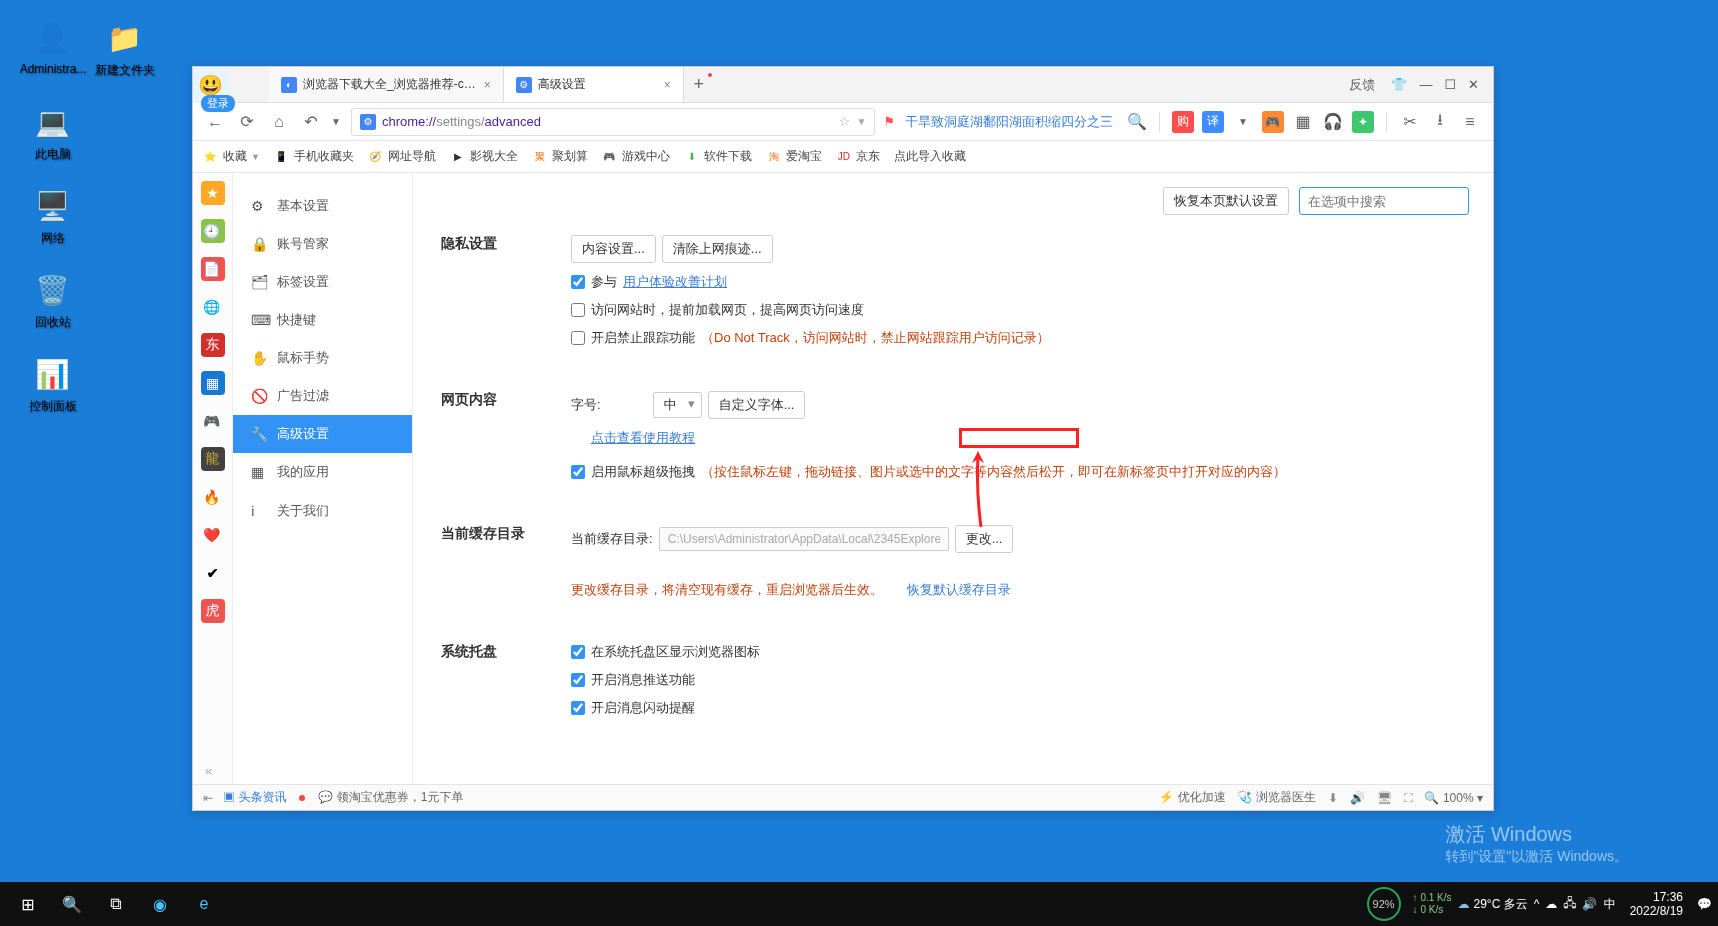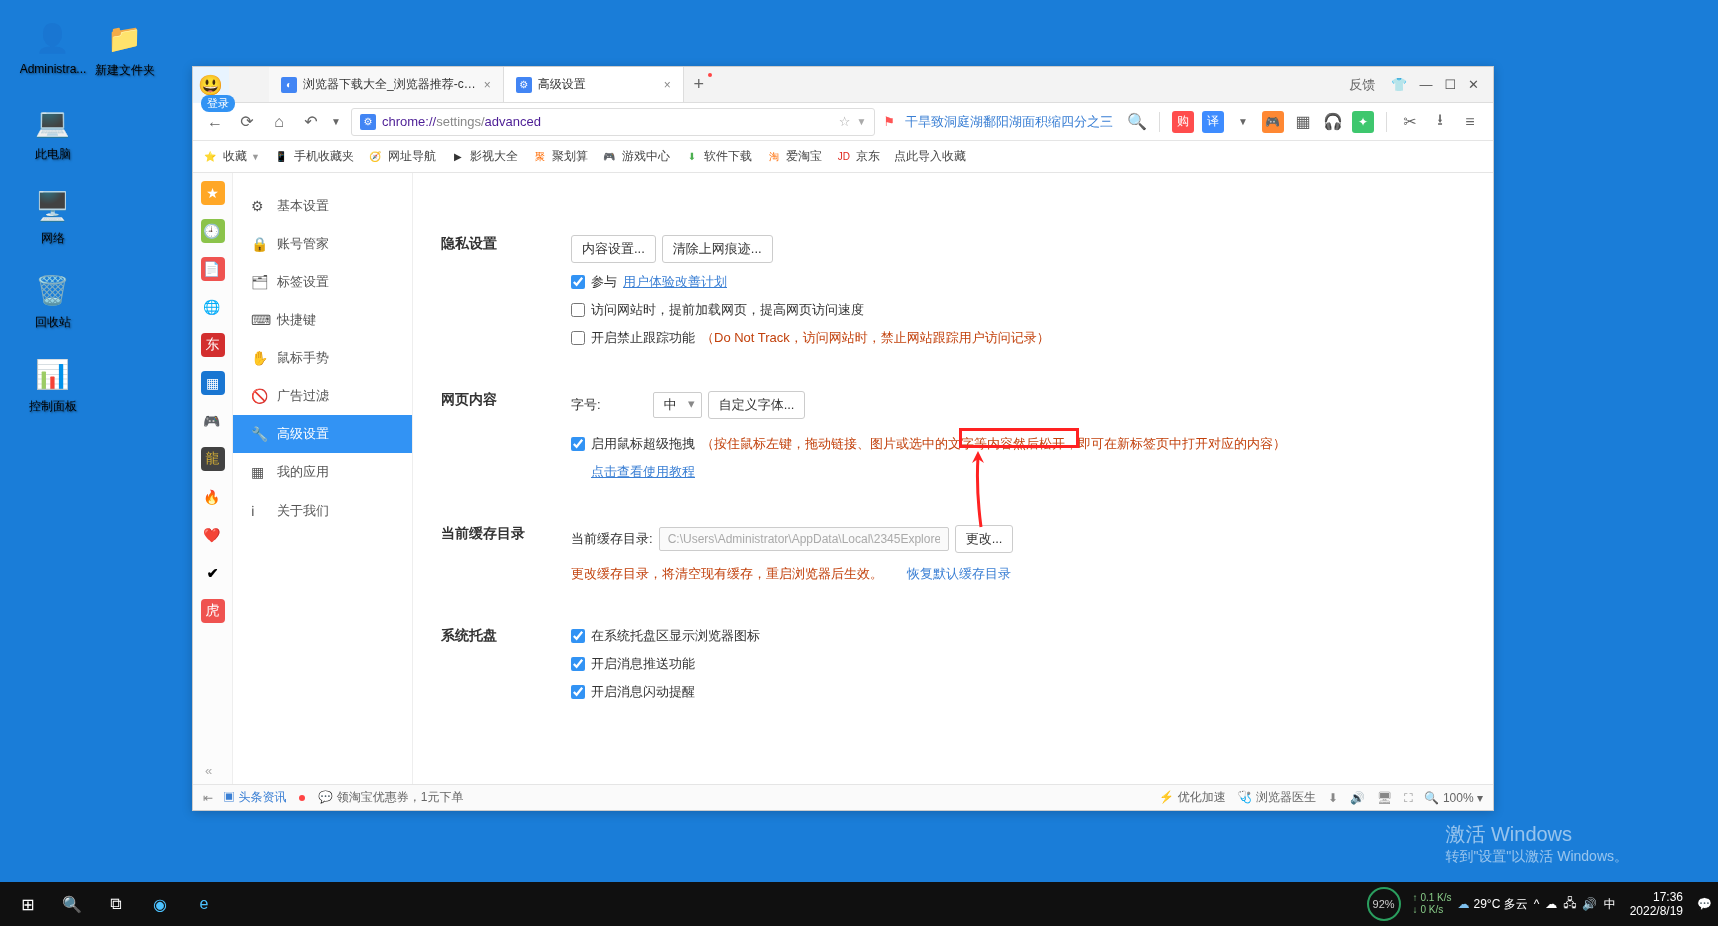--- a/index.html
+++ b/index.html
@@ -286,20 +286,24 @@
             <span>我的应用</span>
           </div>
           <div class="side-item">
             <span class="sicon">ℹ</span>
             <span>关于我们</span>
           </div>
         </div>
     </div>
 
     <div class="page">
+      <div class="page-header-controls">
+        <button class="btn">恢复本页默认设置</button>
+        <input class="search-options" placeholder="在选项中搜索" style="">
+      </div>
 
       <div class="section" style="margin-top:42px;">
         <div class="sec-label">隐私设置</div>
         <div class="sec-body">
           <div class="row">
             <button class="btn">内容设置...</button>
             <button class="btn">清除上网痕迹...</button>
           </div>
           <div class="row">
             <input type="checkbox" checked="" style="">
@@ -320,40 +324,40 @@
 
       <div class="section">
         <div class="sec-label">网页内容</div>
         <div class="sec-body">
           <div class="row">
             <span>字号:</span>
             <span style="width:40px;"></span>
             <span class="select">中</span>
             <button class="btn">自定义字体...</button>
           </div>
+          <div class="row" style="margin-left:20px;">
+            <span class="link">点击查看使用教程</span>
+          </div>
           <div class="row" style="margin-top:16px;">
             <input type="checkbox" checked="" style="">
             <span>启用鼠标超级拖拽</span>
             <span class="hint">（按住鼠标左键，拖动链接、图片或选中的文字等内容然后松开，即可在新标签页中打开对应的内容）</span>
           </div>
-          <div class="row" style="margin-left:20px;">
-            <span class="link">点击查看使用教程</span>
-          </div>
         </div>
       </div>
 
       <div class="section">
         <div class="sec-label">当前缓存目录</div>
         <div class="sec-body">
           <div class="row">
             <span>当前缓存目录:</span>
             <input class="input-text" readonly="" value="C:\Users\Administrator\AppData\Local\2345Explorer\U" style="">
             <button class="btn">更改...</button>
           </div>
-          <div class="row" style="margin-top:12px;text-align:right;">
+          <div class="row" style="margin-top:28px;text-align:right;">
             <span class="hint">更改缓存目录，将清空现有缓存，重启浏览器后生效。</span>
             <span style="width:12px;"></span>
             <span class="link" style="text-decoration:none;">恢复默认缓存目录</span>
           </div>
         </div>
       </div>
 
       <div class="section">
         <div class="sec-label">系统托盘</div>
         <div class="sec-body">

